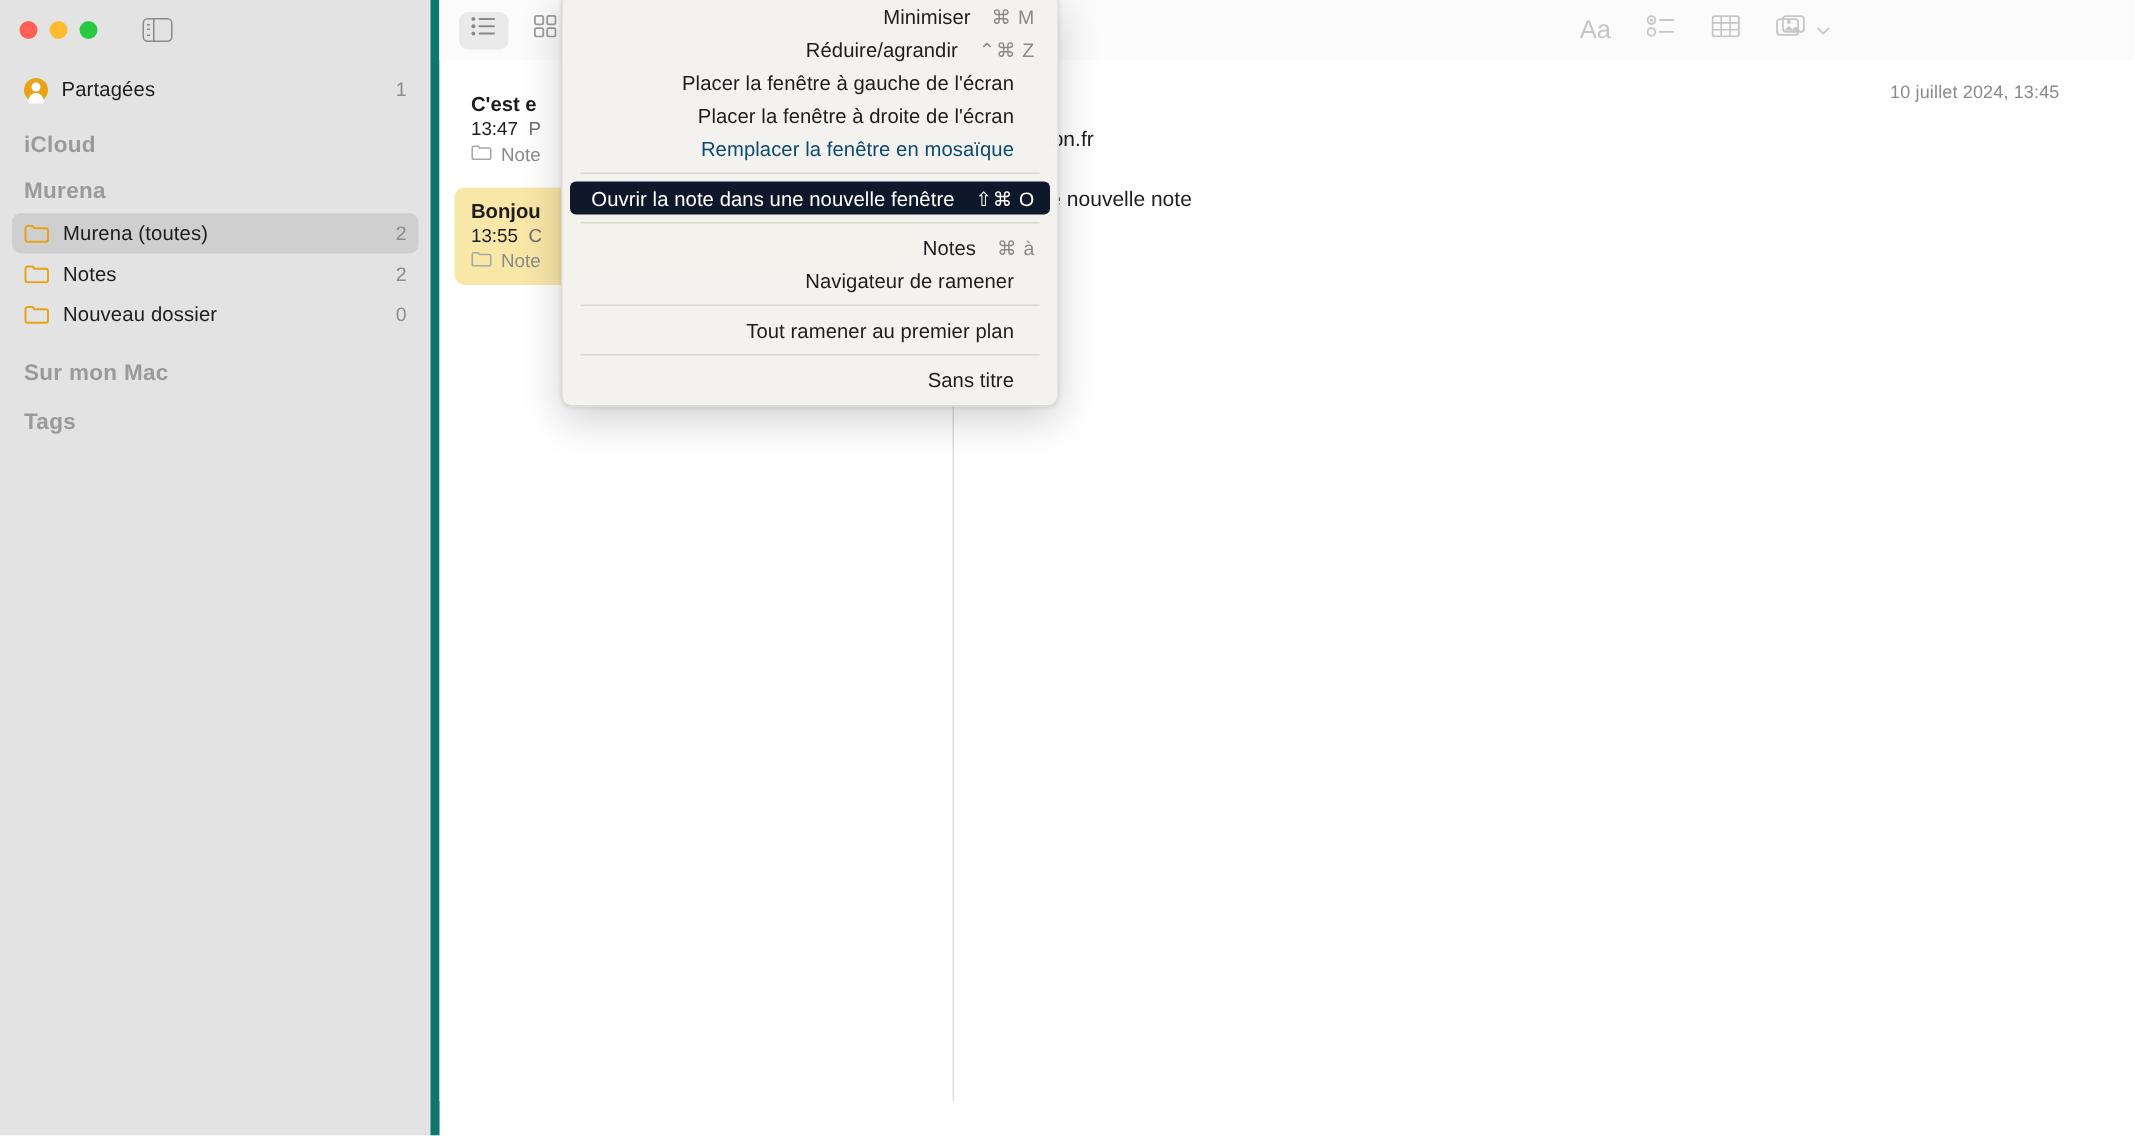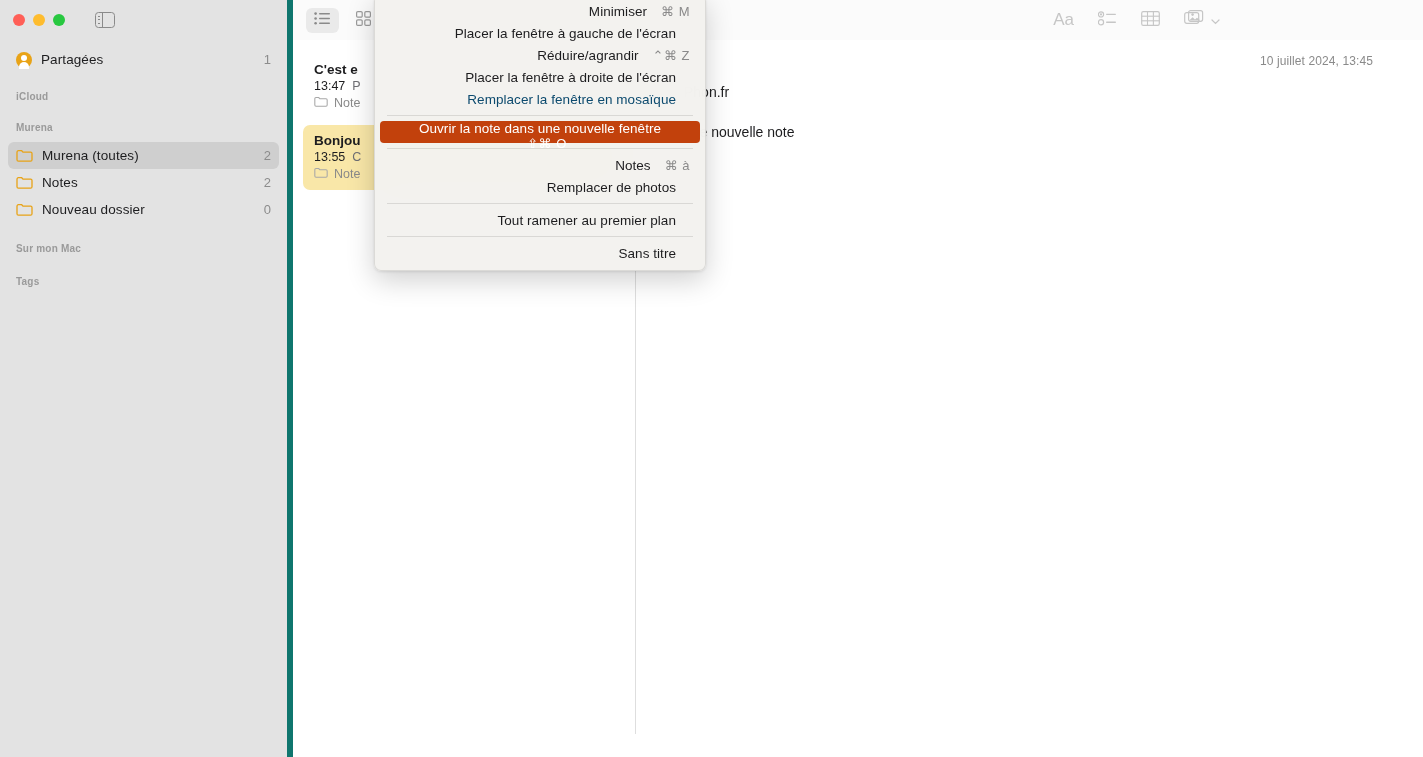--- a/index.html
+++ b/index.html
@@ -66,21 +66,21 @@
     width:10.8px; height:7px; border-radius:5.4px 5.4px 0 0; background:#fff;
   }
 
   .folder-icon {
     width:17px; height:13px; margin-right:9px; flex:0 0 17px;
     position:relative;
   }
   .folder-icon svg { display:block; }
 
   .side-header {
-    font-size:10px; font-weight:700; color:#9a9a9a;
+    font-size:15px; font-weight:700; color:#9a9a9a;
     padding:0 16px; letter-spacing:.2px;
     display:flex; align-items:center; height:22px;
   }
 
   
   #notelist {
     width:343px; flex:0 0 343px; height:734px;
     background:#ffffff; border-right:1px solid #dedede;
     position:relative;
   }
@@ -143,21 +143,21 @@
     height:22px; margin:0 5px; padding:0 10px;
     display:flex; align-items:center; border-radius:4px;
     font-size:13.5px; color:#1d1d1f; white-space:nowrap;text-align:right;
   }
   .mi .mlabel { flex:1; letter-spacing:.05px; }
   .mi .mkey {
     font-size:13px; color:#8a8a8a; margin-left:14px;
     font-family:"Liberation Sans", sans-serif; letter-spacing:.5px;
   }
   .mi.disabled .mlabel, .mi.disabled .mkey { color:#0c4a6e; }
-  .mi.highlight { background:#c2410c;flex-direction:column; }
+  .mi.highlight { background:#0f172a; }
   .mi.highlight .mlabel { color:#ffffff; }
   .mi.highlight .mkey   { color:#ffffff; }
   .msep { height:1px; background:rgba(0,0,0,0.11); margin:5px 12px; }
 </style>
 </head>
 <body>
 
 <div id="app">
 
   <div id="sidebar">
@@ -345,26 +345,26 @@
       <p>une nouvelle note</p>
     </div>
   </div>
 
   <div id="menu">
     <div class="mi">
       <span class="mlabel">Minimiser</span>
       <span class="mkey">⌘ M</span>
     </div>
     <div class="mi">
-      <span class="mlabel">Placer la fenêtre à gauche de l'écran</span>
-      <span class="mkey"></span>
-    </div>
-    <div class="mi">
       <span class="mlabel">Réduire/agrandir</span>
       <span class="mkey">⌃⌘ Z</span>
+    </div>
+    <div class="mi">
+      <span class="mlabel">Placer la fenêtre à gauche de l'écran</span>
+      <span class="mkey"></span>
     </div>
     <div class="mi">
       <span class="mlabel">Placer la fenêtre à droite de l'écran</span>
       <span class="mkey"></span>
     </div>
     <div class="mi disabled">
       <span class="mlabel">Remplacer la fenêtre en mosaïque</span>
       <span class="mkey"></span>
     </div>
 
@@ -375,21 +375,21 @@
       <span class="mkey">⇧⌘ O</span>
     </div>
 
     <div class="msep"></div>
 
     <div class="mi">
       <span class="mlabel">Notes</span>
       <span class="mkey">⌘ à</span>
     </div>
     <div class="mi">
-      <span class="mlabel">Remplacer de photos</span>
+      <span class="mlabel">Navigateur de ramener</span>
       <span class="mkey"></span>
     </div>
 
     <div class="msep"></div>
 
     <div class="mi">
       <span class="mlabel">Tout ramener au premier plan</span>
       <span class="mkey"></span>
     </div>
 

